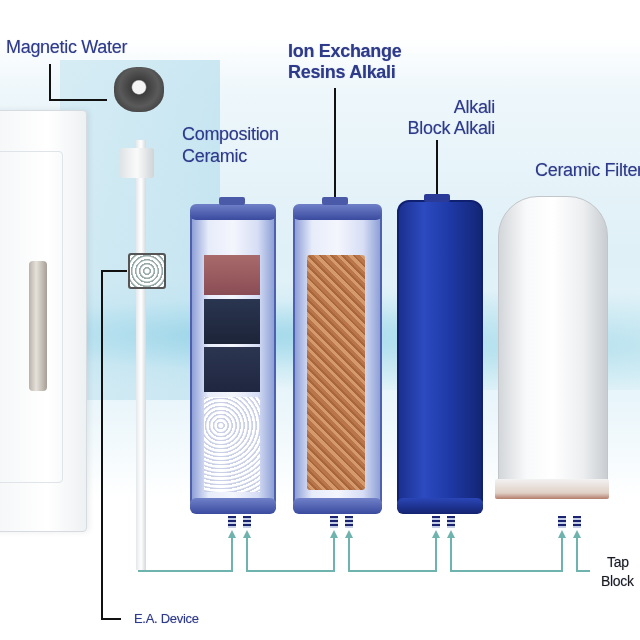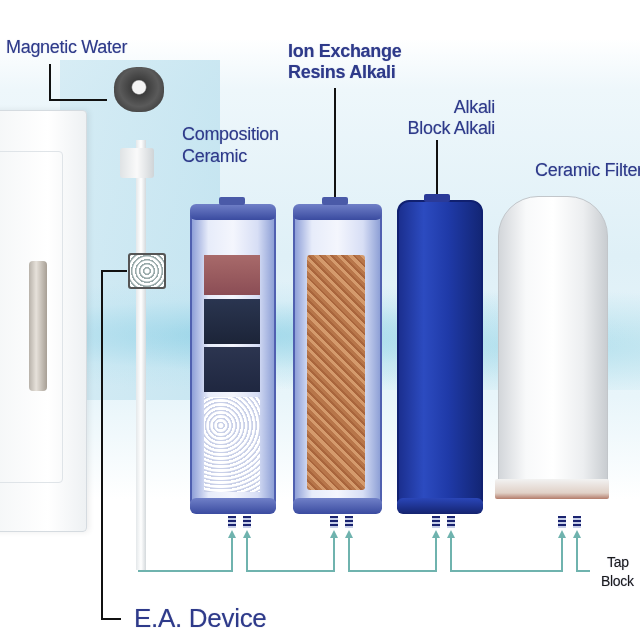--- a/index.html
+++ b/index.html
@@ -60,21 +60,21 @@
   <div class="line" style="left:49px;top:64px;width:2px;height:37px;"></div>
   <div class="line" style="left:49px;top:99px;width:58px;height:2px;"></div>
   <div class="ring"></div>
 
   <div class="stem"></div>
   <div class="stem-cap"></div>
   <div class="mesh"></div>
   <div class="line" style="left:101px;top:270px;width:2px;height:350px;"></div>
   <div class="line" style="left:101px;top:270px;width:26px;height:2px;"></div>
   <div class="line" style="left:101px;top:618px;width:20px;height:2px;"></div>
-  <div class="label" style="left:134px;top:608px;font-size:26px;">E.A. Device</div>
+  <div class="label" style="left:134px;top:608px;font-size:13px;">E.A. Device</div>
 
   <div class="label" style="left:182px;top:123px;line-height:22px;">
     <div>Composition</div>
     <div>Ceramic</div>
   </div>
   <div class="filter f1">
     <div class="band" style="top:48px;height:40px;background:linear-gradient(180deg,#a86a6a,#8b4d55);"></div>
     <div class="band" style="top:92px;height:45px;background:linear-gradient(180deg,#2a3550,#1c2438);"></div>
     <div class="band" style="top:140px;height:45px;background:linear-gradient(180deg,#2c3550,#1f2740);"></div>
     <div class="band" style="top:190px;height:95px;background:repeating-radial-gradient(circle at 30% 30%,#ffffff 0 2px,#c9d0e8 3px 4px);"></div>

